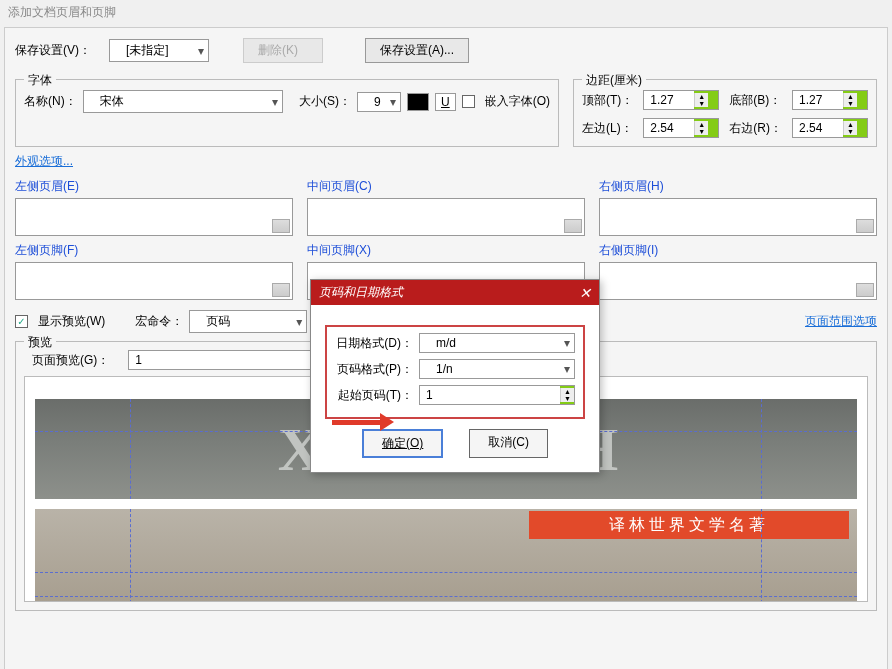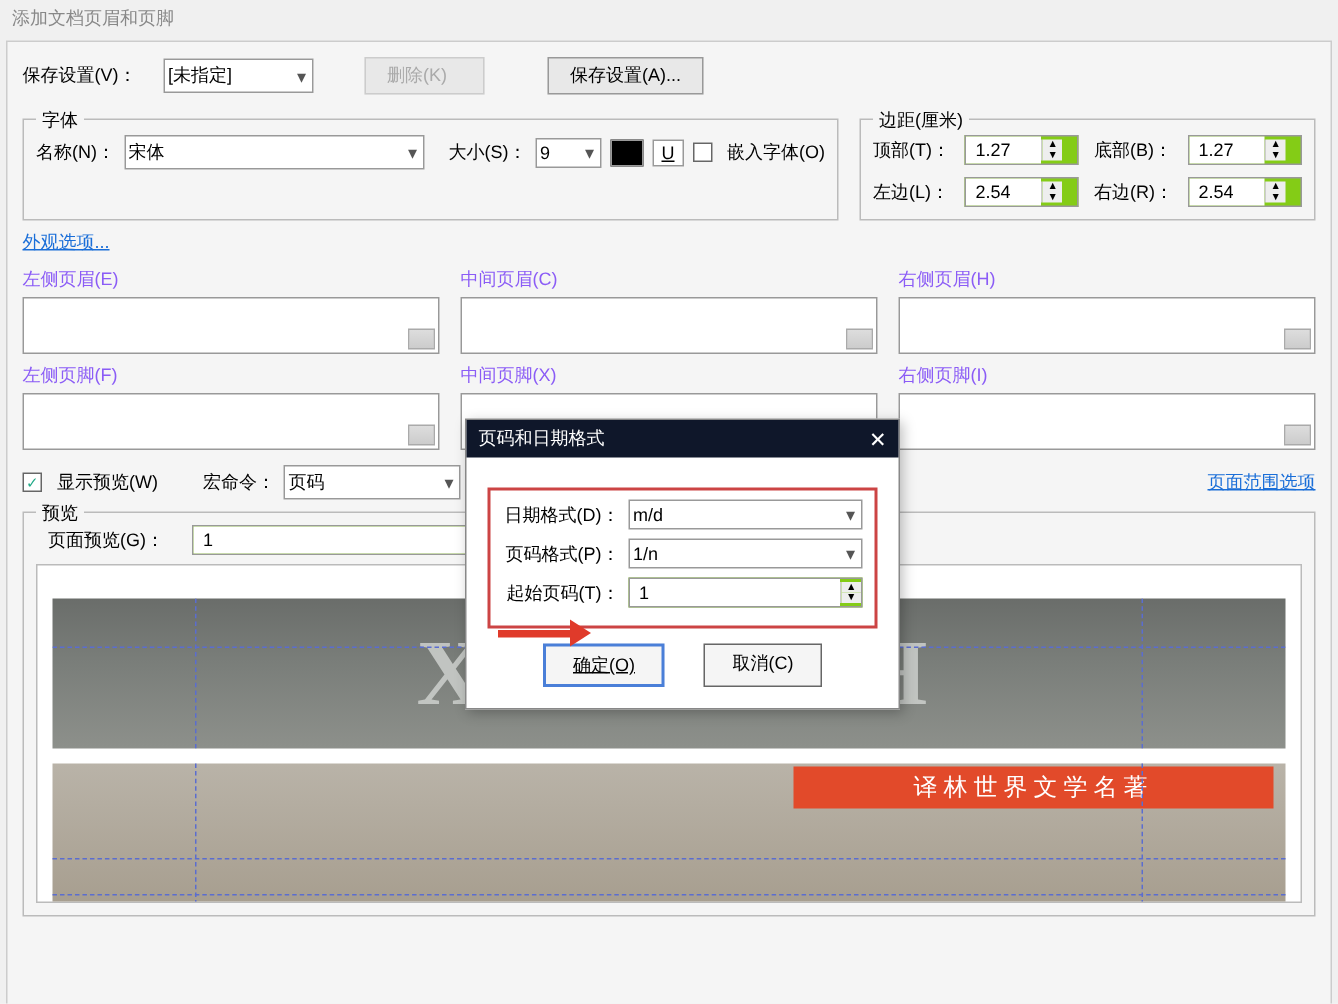--- a/index.html
+++ b/index.html
@@ -7,21 +7,21 @@
     
     .title-bar { padding: 4px 8px; color: #888; font-size: 13px; }
     .main-container { border: 1px solid #ccc; margin: 2px 4px; background: #f5f5f5; padding: 0; height: 660px; position: relative; }
     .content { padding: 10px; }
     
     .row { display: flex; align-items: center; margin-bottom: 8px; gap: 6px; }
     
     .btn { border: 1px solid #999; background: #e8e8e8; padding: 3px 14px; font-size: 12px; cursor: default; min-width: 80px; text-align: left; }
     .btn.disabled { color: #aaa; border-color: #ccc; }
     
-    .dropdown { position: relative; border: 1px solid #999; background: #fff; padding: 2px 18px 2px 2px; min-width: 70px; display: inline-flex; align-items: center; }
+    .dropdown { position: relative; border: 1px solid #999; background: #fff; padding: 2px 18px 2px 16px; min-width: 70px; display: inline-flex; align-items: center; }
     .dropdown::after { content: "▾"; position: absolute; right: 4px; top: 50%; transform: translateY(-50%); font-size: 12px; color: #555; }
     .dropdown.wide { min-width: 100px; }
     
     .spinner { display: inline-flex; align-items: center; border: 1px solid #999; background: #84cc16; }
     .spinner-input { border: none; padding: 2px 6px; width: 50px; outline: none; }
     .spinner-btns { display: flex; flex-direction: column; border-left: 1px solid #ccc; }
     .spinner-btn { font-size: 7px; padding: 0 3px; line-height: 7px; cursor: default; background: #eee; }
     
     .fieldset { border: 1px solid #bbb; padding: 10px 8px 8px; position: relative; margin-top: 8px; }
     .fieldset-legend { position: absolute; top: -8px; left: 8px; background: #f5f5f5; padding: 0 4px; font-size: 12px; }
@@ -33,37 +33,37 @@
     .checkbox.checked::after { content: "✓"; font-size: 10px; color: #2a8; }
     
     .link { color: #1a6ed8; text-decoration: underline; cursor: default; }
     
     .textarea { border: 1px solid #999; background: #fff; width: 100%; height: 38px; display: block; position: relative; }
     .textarea::after { content: ""; position: absolute; right: 2px; bottom: 2px; width: 16px; height: 12px; background: linear-gradient(#ddd,#ccc); border:1px solid #aaa;}
     
     .three-col { display: flex; gap: 14px; margin-top: 6px; }
     .three-col > div { flex: 1; }
     
-    .label-col { color: #8b5cf6; margin-bottom: 3px; }
+    .label-col { color: #1d4ed8; margin-bottom: 3px; }
     
     .preview-area { border: 1px solid #bbb; margin-top: 6px; height: 226px; position: relative; overflow: hidden; background: #fff; }
     .preview-image { position: absolute; left: 10px; right: 10px; top: 22px; bottom: 6px; }
     
     .guide-h { position: absolute; left: 0; right: 0; height: 0; border-top: 1px dashed #5a6dd0; }
     .guide-v { position: absolute; top: 0; bottom: 0; width: 0; border-left: 1px dashed #5a6dd0; }
     
     .image-top { height: 100px; background: linear-gradient(to bottom,#6a6d6a,#797d79 40%,#8d908b); position: relative; overflow: hidden; display:flex; align-items:center; justify-content:center;}
     .big-text { font-size: 62px; color: #c9ccc9; letter-spacing: -4px; font-weight: 700; opacity: 0.9; font-family: Georgia, serif; }
     .zigzag { height: 6px; background: repeating-linear-gradient(135deg,#fff 0 4px, transparent 4px 8px), repeating-linear-gradient(-135deg,#fff 0 4px, transparent 4px 8px); }
     .image-bottom { height: 94px; background: linear-gradient(to bottom,#b9b3a8,#a79e8f); position: relative; margin-top: 4px;}
     .red-banner { position: absolute; right: 8px; top: 2px; width: 320px; height: 28px; background: #e24a2a; color: #fff; font-size: 16px; letter-spacing: 4px; display: flex; align-items: center; justify-content: center; }
     
     
     .modal { position: absolute; left: 310px; top: 279px; width: 290px; background: #fff; border: 1px solid #888; box-shadow: 2px 2px 8px rgba(0,0,0,0.25); z-index: 100; }
-    .modal-title { background: #0f172a; color: #fff; padding: 4px 8px; display: flex; justify-content: space-between; align-items: center; }
+    .modal-title { background: #b91c1c; color: #fff; padding: 4px 8px; display: flex; justify-content: space-between; align-items: center; font-style: italic; }
     .modal-close { color: #fff; font-size: 14px; cursor: default; }
     .modal-body { padding: 20px 14px 14px; }
     .red-border { border: 2px solid #c44; padding: 6px 8px; margin-bottom: 10px; }
     .form-row { display: flex; align-items: center; margin-bottom: 6px; gap: 6px; }
     .form-row label { width: 78px; text-align: right; }
     .form-row .dropdown, .form-row .spinner { flex: 1; }
     .modal-btns { display: flex; justify-content: center; gap: 26px; margin-top: 4px; }
     .modal-btn { border: 1px solid #666; padding: 4px 18px; background: #f5f5f5; min-width: 78px; text-align:center;}
     .modal-btn.primary { border: 2px solid #4a7fd8; text-decoration: underline; }
     

